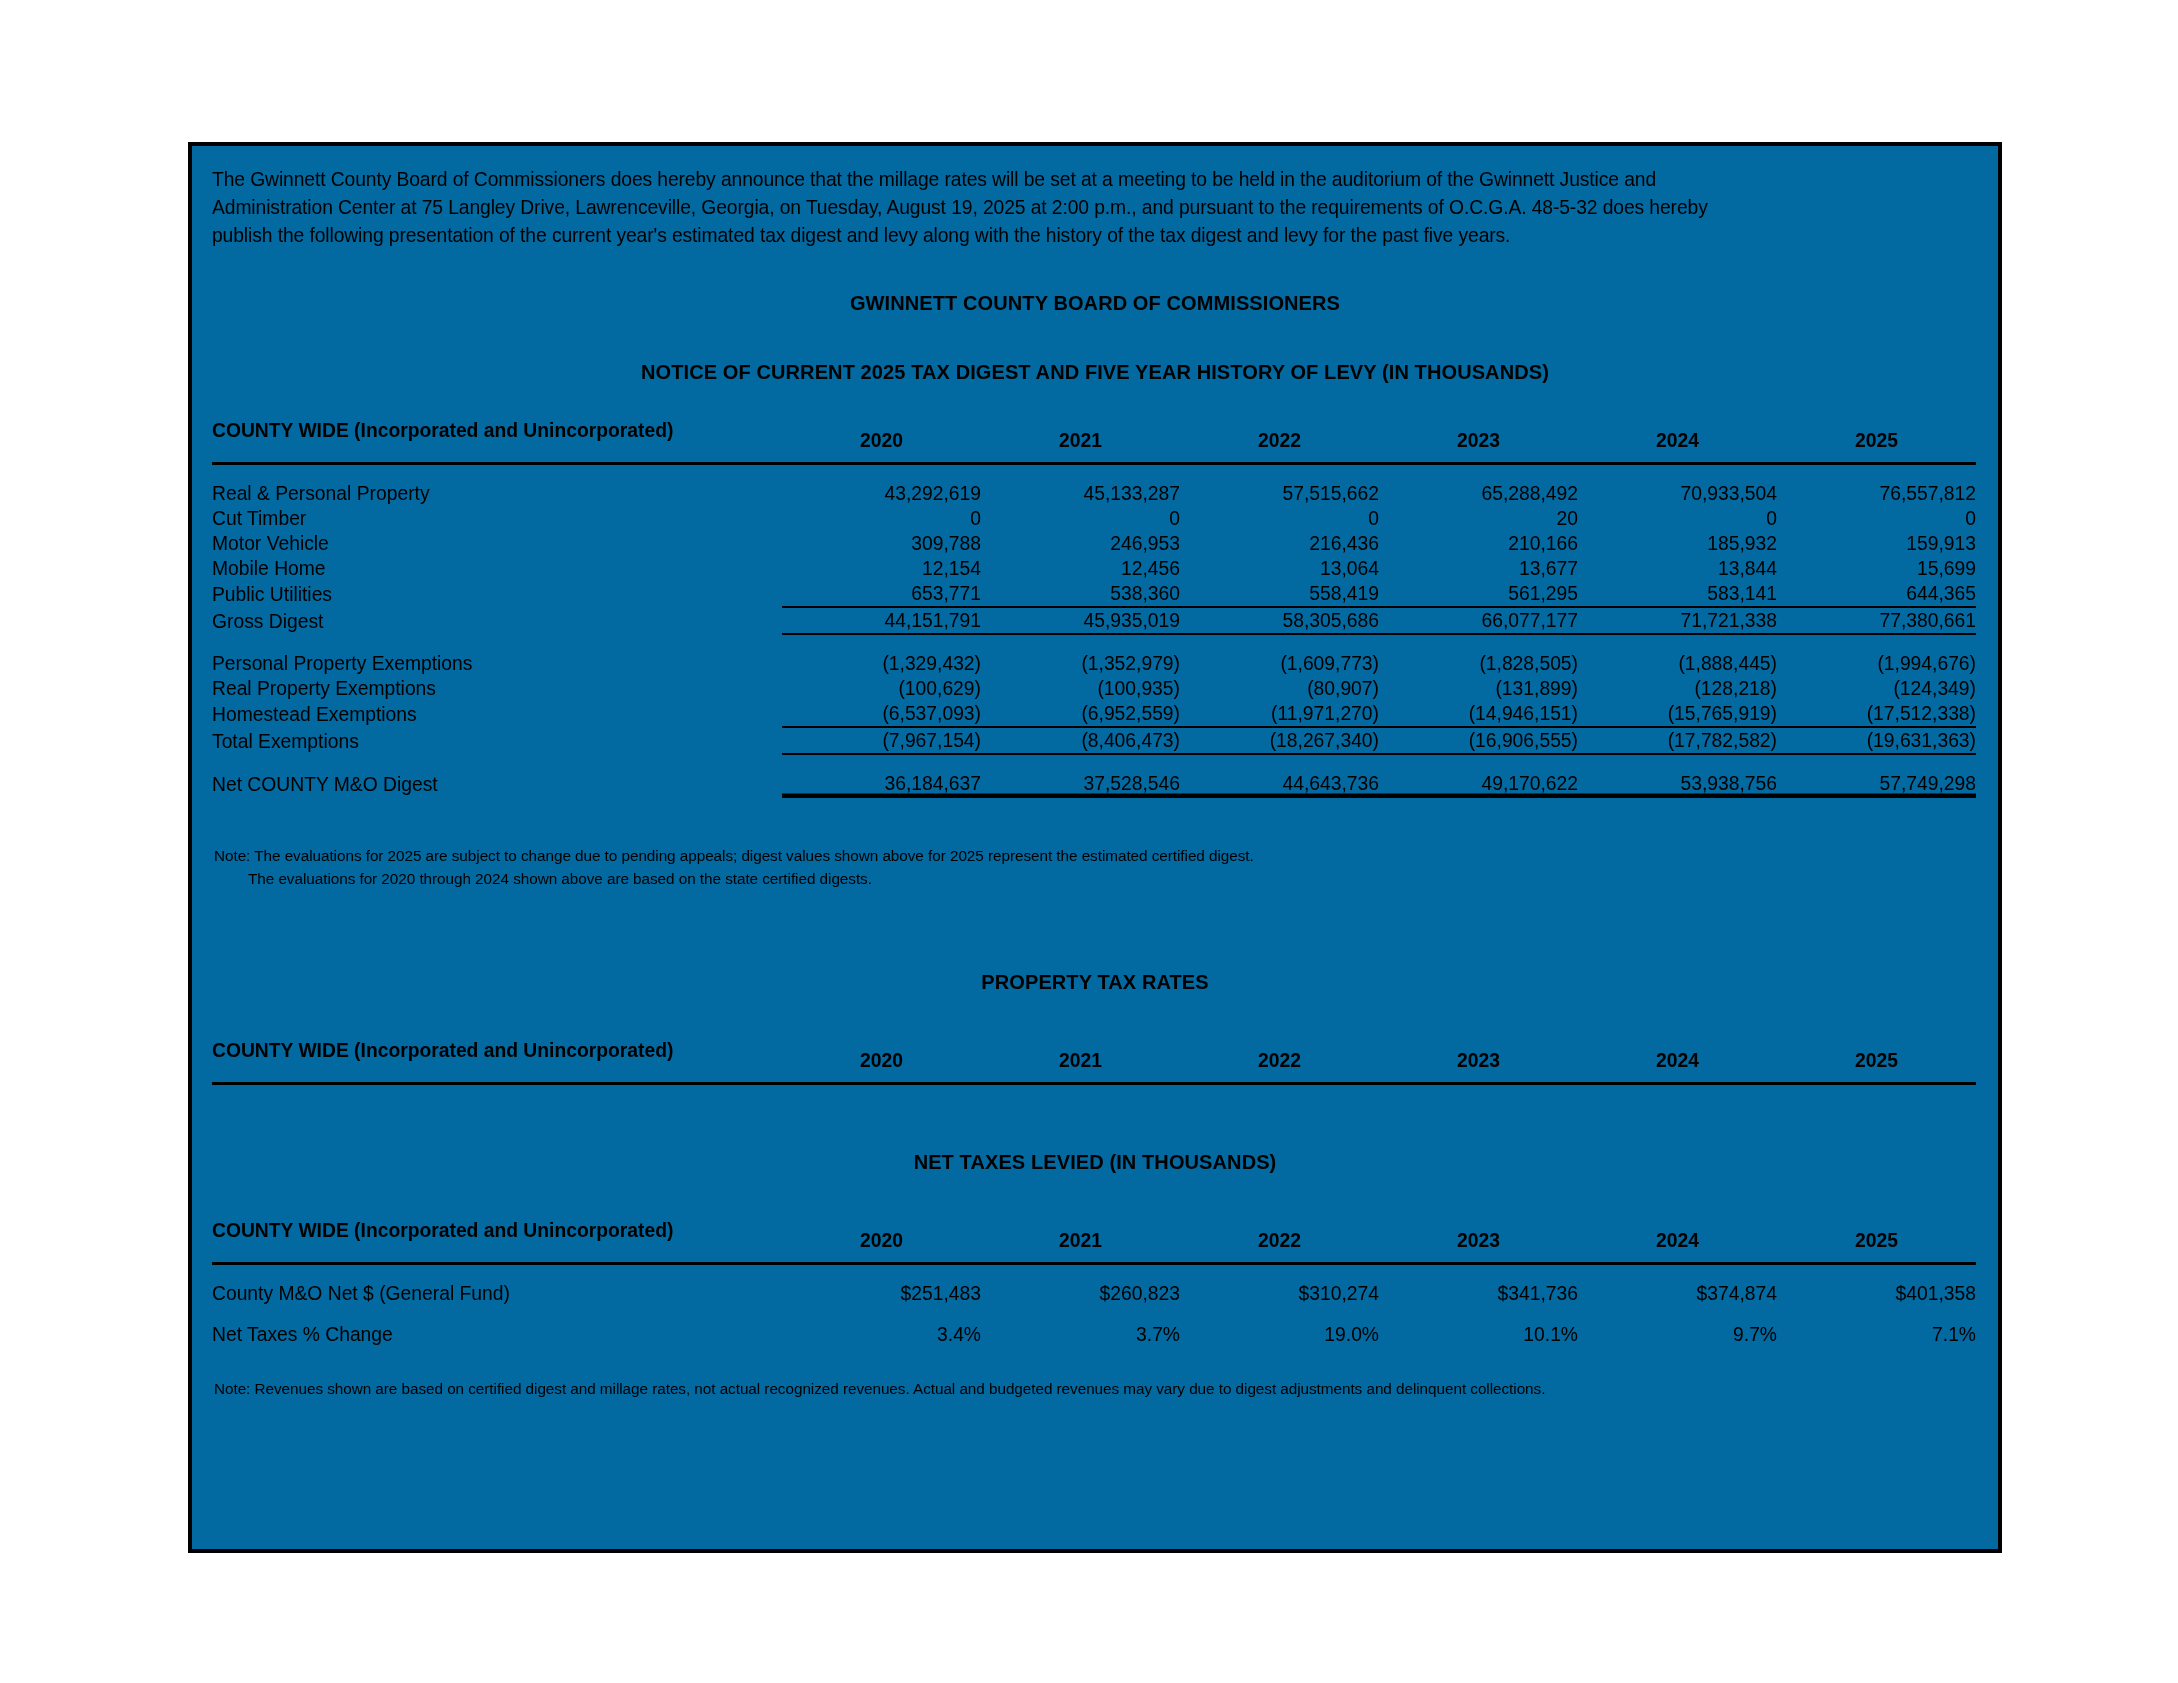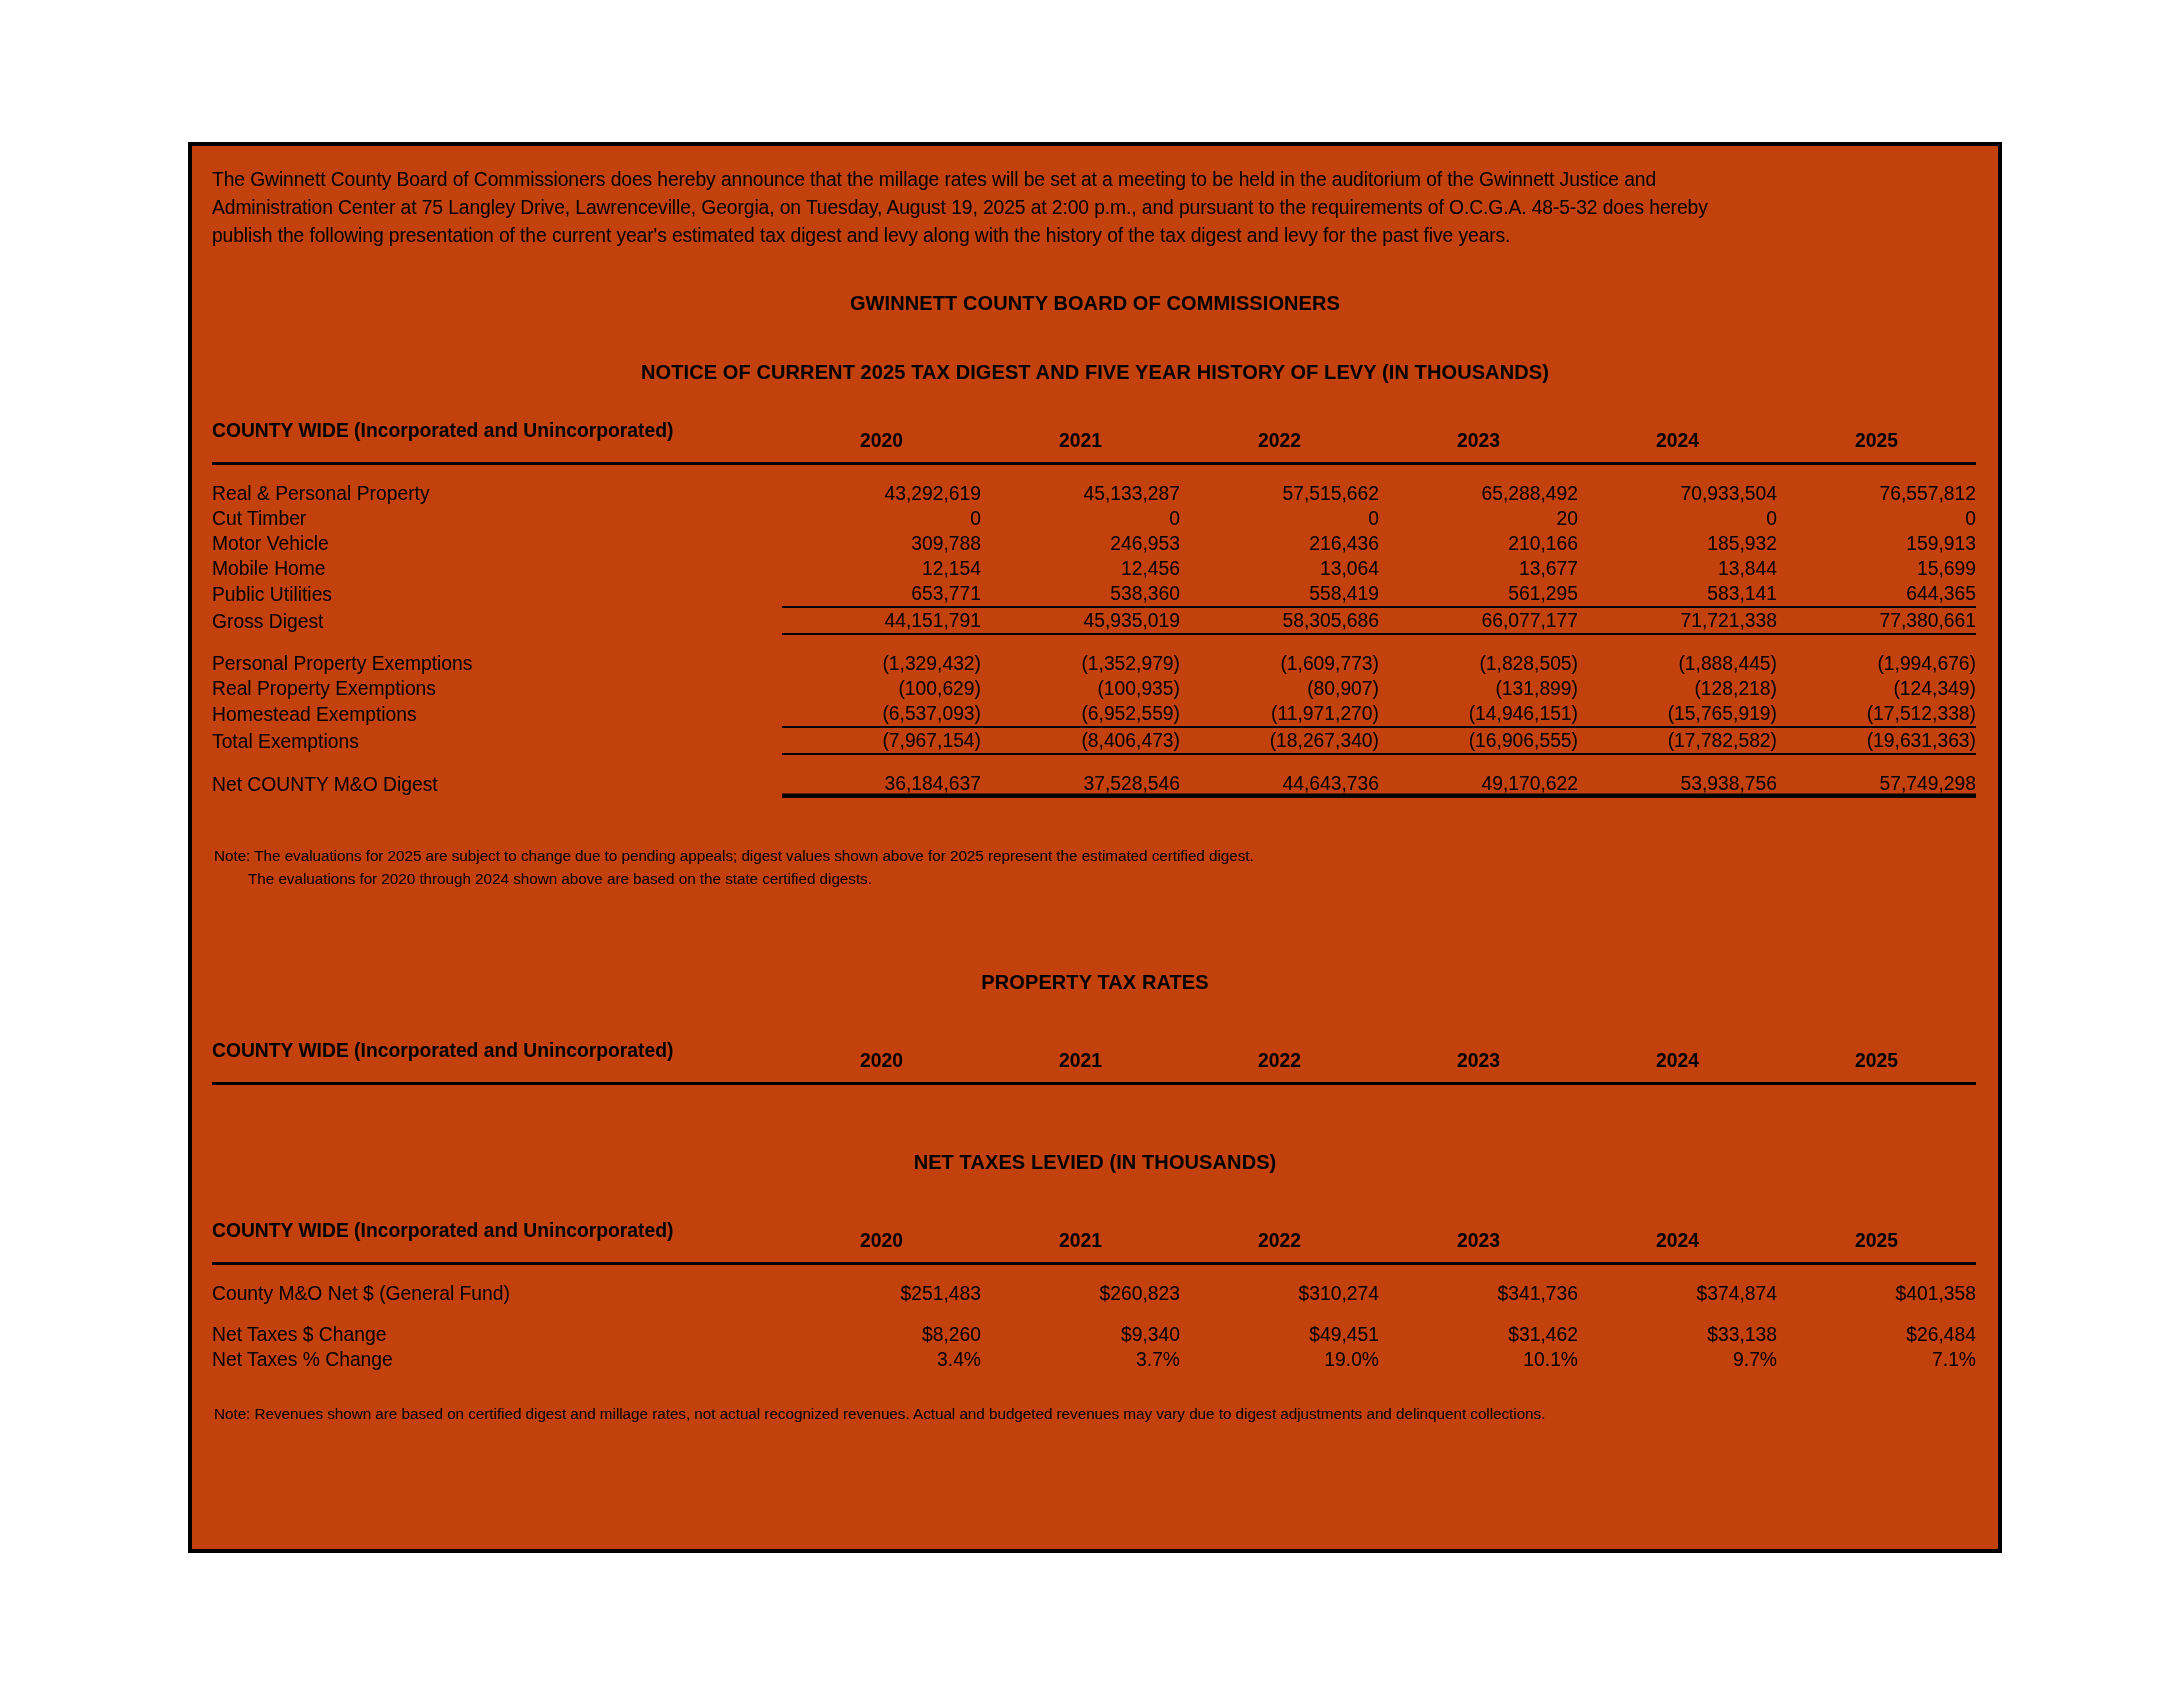--- a/index.html
+++ b/index.html
@@ -16,21 +16,21 @@
   }
 
   .page {
     position: absolute;
     left: 188px;
     top: 142px;
     width: 1814px;
     height: 1411px;
     border: 4px solid #000000;
     box-sizing: border-box;
-    background: #c2410c;
+    background: #0369a1;
   }
 
   .inner {
     position: absolute;
     left: 10px;
     top: 20px;
     right: 10px;
     bottom: 0;
   }
 
@@ -327,29 +327,20 @@
         <td class="num">$260,823</td>
         <td class="num">$310,274</td>
         <td class="num">$341,736</td>
         <td class="num">$374,874</td>
         <td class="num">$401,358</td>
       </tr>
       <tr class="spacer">
             <td colspan="7"></td>
           </tr>
       <tr>
-        <td class="lbl">Net Taxes $ Change</td>
-        <td class="num">$8,260</td>
-        <td class="num">$9,340</td>
-        <td class="num">$49,451</td>
-        <td class="num">$31,462</td>
-        <td class="num">$33,138</td>
-        <td class="num">$26,484</td>
-      </tr>
-      <tr>
         <td class="lbl">Net Taxes % Change</td>
         <td class="num">3.4%</td>
         <td class="num">3.7%</td>
         <td class="num">19.0%</td>
         <td class="num">10.1%</td>
         <td class="num">9.7%</td>
         <td class="num">7.1%</td>
       </tr>
     </tbody>
   </table>

